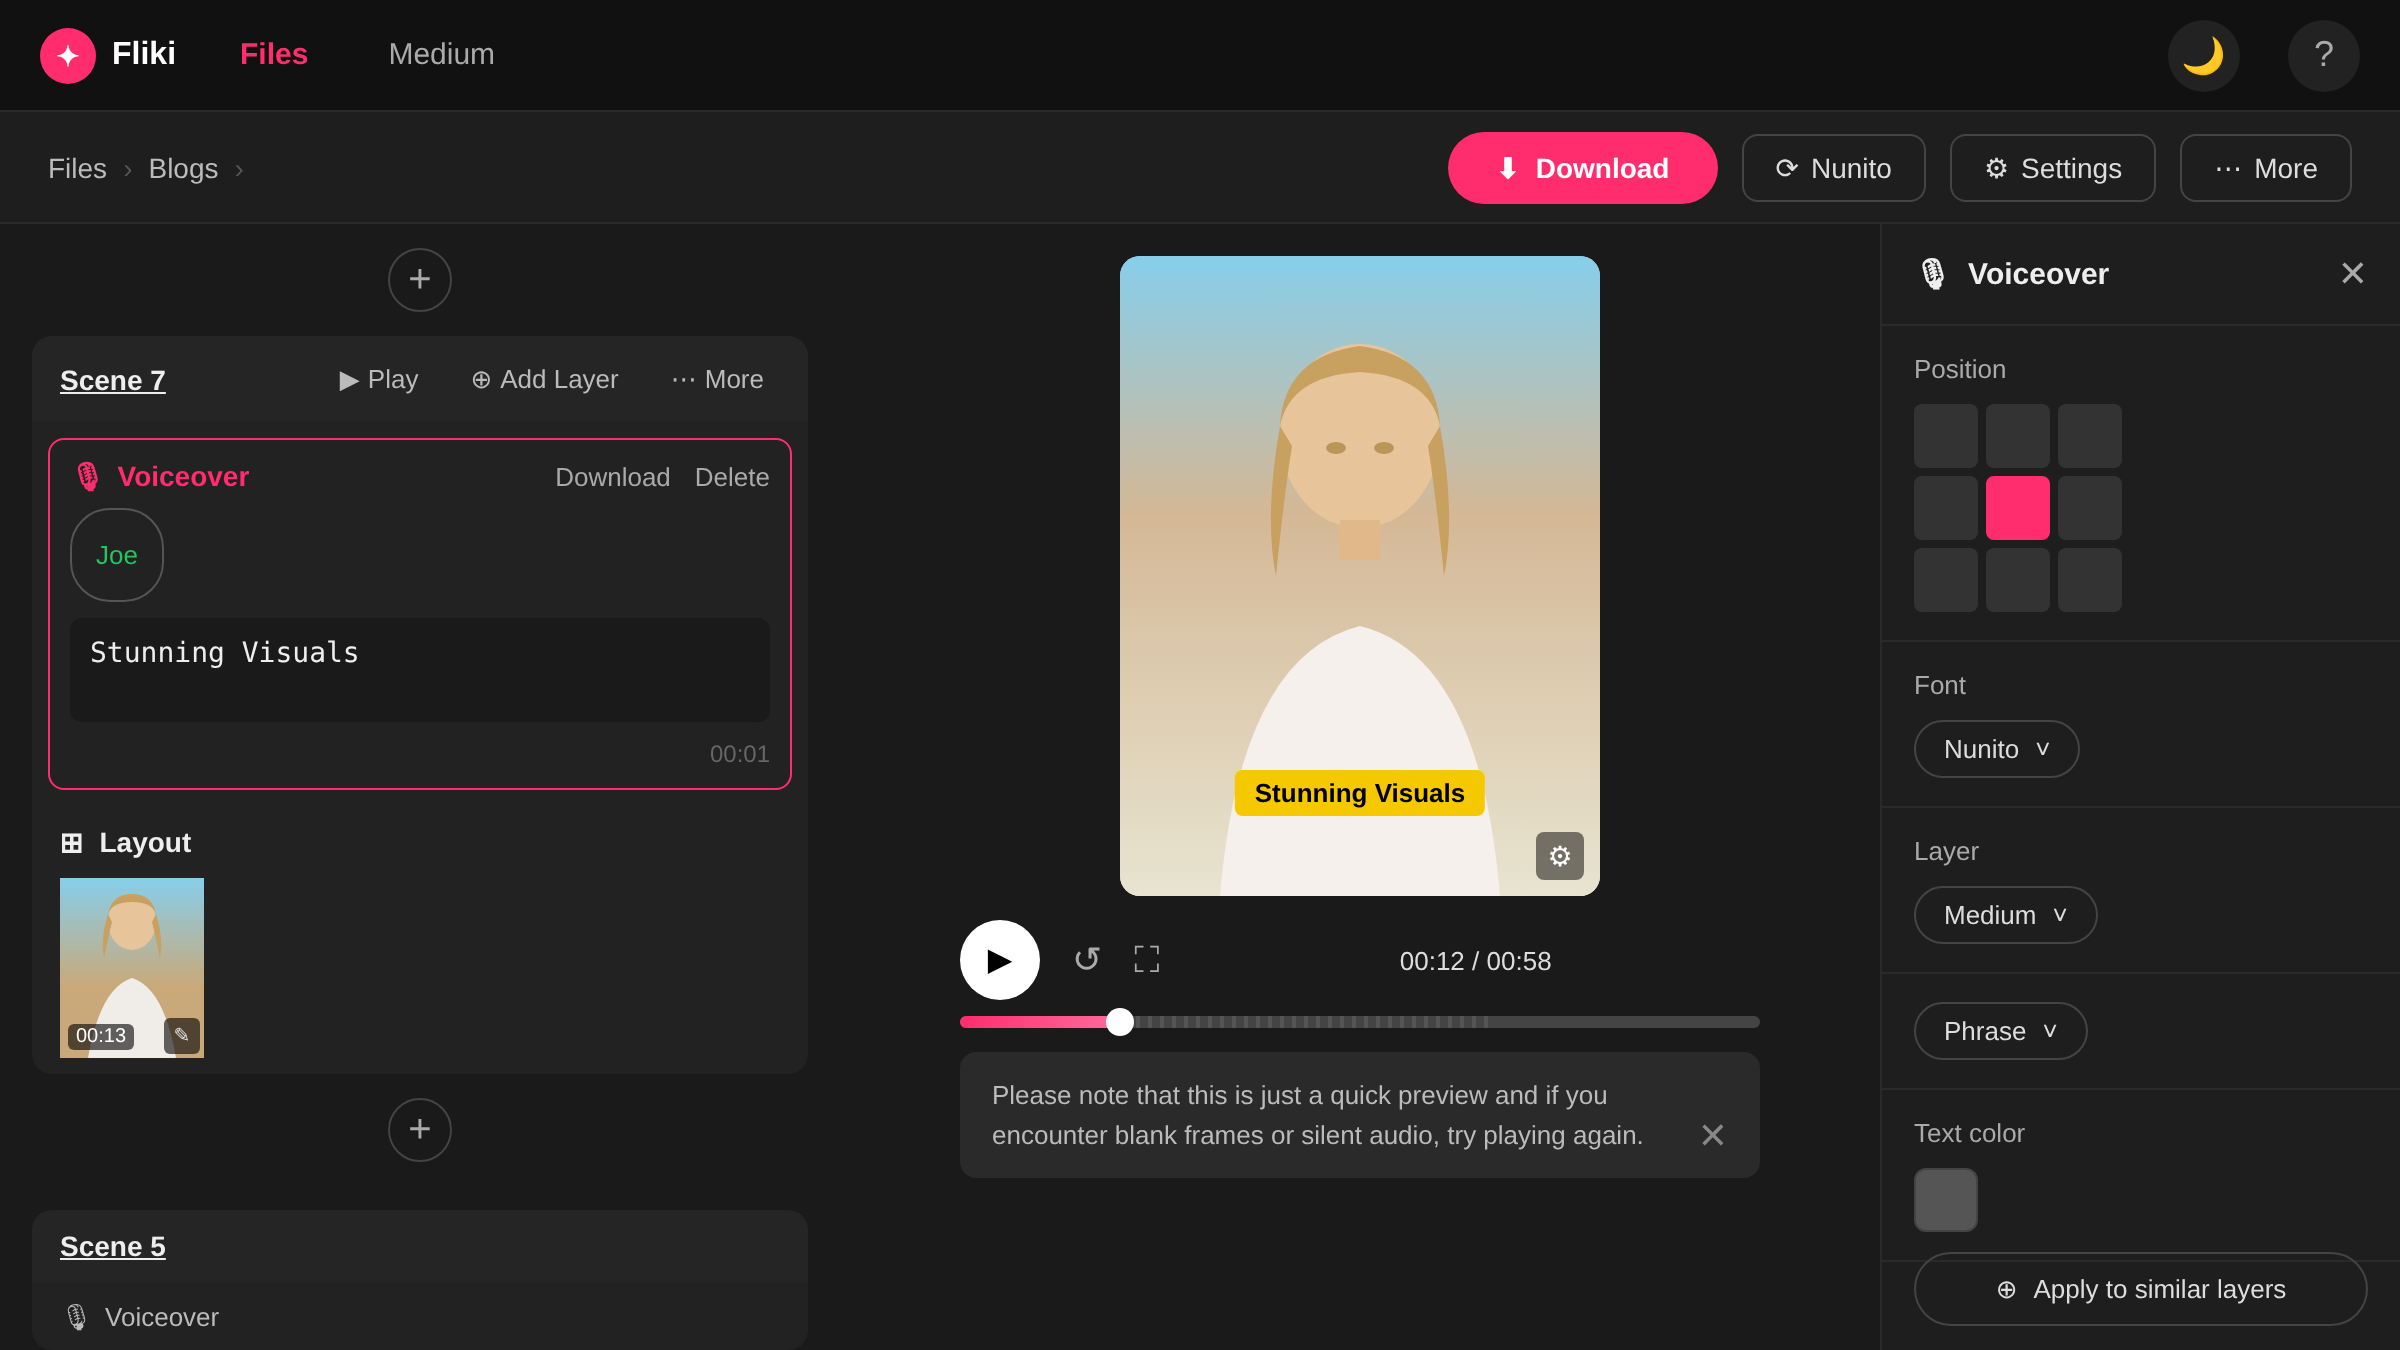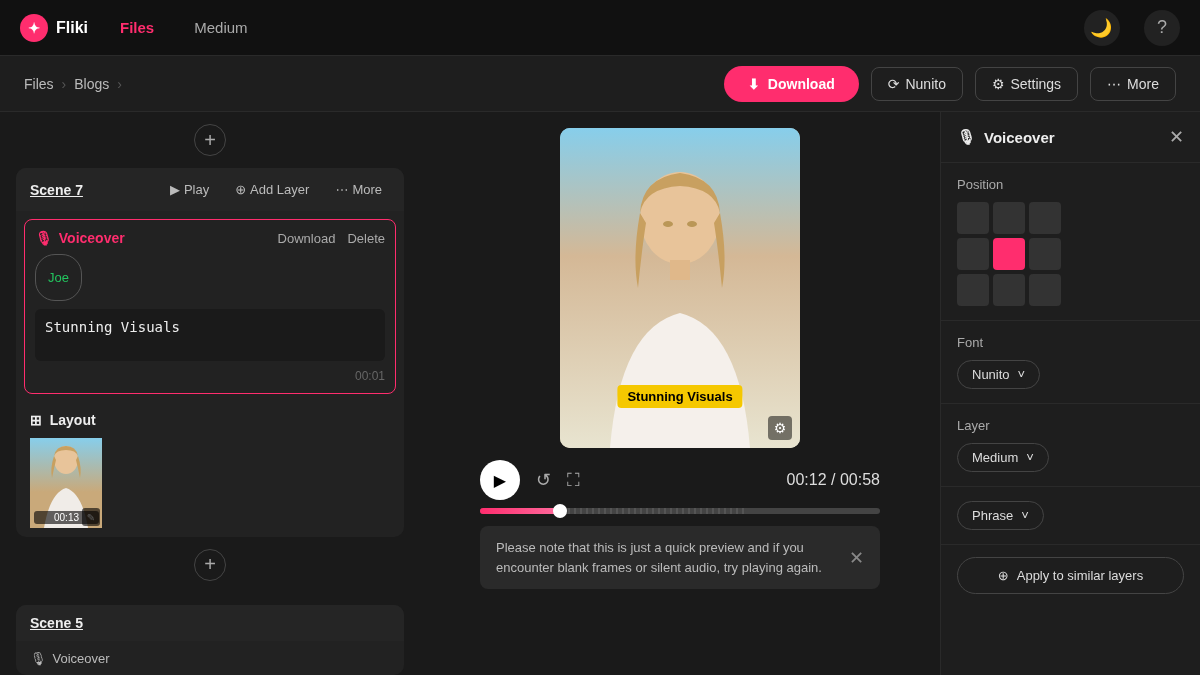--- a/index.html
+++ b/index.html
@@ -402,24 +402,24 @@
     .ctrl-btn {
       background: transparent;
       border: none;
       color: #aaa;
       font-size: 18px;
       cursor: pointer;
       display: flex;
       align-items: center;
     }
     .time-display {
-      font-size: 16px;
+      font-size: 13px;
       color: #ddd;
       flex: 1;
-      text-align: right;
+      text-align: center;
     }
     .progress-bar {
       width: 100%;
       height: 6px;
       background: #444;
       border-radius: 3px;
       position: relative;
       cursor: pointer;
     }
     .progress-fill {
@@ -461,21 +461,21 @@
     .notification-bar {
       width: 100%;
       max-width: 400px;
       background: #2a2a2a;
       border-radius: 8px;
       padding: 12px 16px;
       font-size: 13px;
       color: #bbb;
       line-height: 1.5;
       display: flex;
-      align-items: center;
+      align-items: flex-end;
       gap: 12px;
     }
     .notif-close {
       background: transparent;
       border: none;
       color: #888;
       font-size: 18px;
       cursor: pointer;
       flex-shrink: 0;
       line-height: 1;
@@ -691,21 +691,21 @@
 
               <ellipse cx="36" cy="22" rx="12" ry="14" fill="#e8c49a"></ellipse>
               <path d="M14 90 Q20 55 36 50 Q52 55 58 90Z" fill="#f0ece8"></path>
 
               <path d="M24 18 Q26 8 36 8 Q46 8 48 18 Q46 12 36 12 Q26 12 24 18Z" fill="#c8a060"></path>
               <path d="M24 18 Q20 30 22 40 Q24 30 26 22Z" fill="#c8a060"></path>
               <path d="M48 18 Q52 30 50 40 Q48 30 46 22Z" fill="#c8a060"></path>
             </svg>
           </div>
           <div class="layout-thumb-edit">✎</div>
-          <div style="position:absolute;bottom:4px;left:4px;background:rgba(0,0,0,0.6);border-radius:3px;padding:1px 20px;font-size:10px;color:#fff;">00:13</div>
+          <div style="position:absolute;bottom:4px;left:4px;background:rgba(0,0,0,0.6);border-radius:3px;padding:1px 4px;font-size:10px;color:#fff;">00:13</div>
         </div>
       </div>
     </div>
 
     <div class="add-scene-btn">
       <button class="add-circle">+</button>
     </div>
 
     <div class="scene8-card">
       <div class="scene8-header">
@@ -852,20 +852,24 @@
       </button>
     </div>
 
     <div class="panel-section">
       <button class="display-select">
         <span>Phrase</span>
         <span>˅</span>
       </button>
     </div>
 
+    <div class="panel-section">
+      <div class="panel-label">Text color</div>
+      <div class="color-swatch"></div>
+    </div>
 
     <button class="apply-btn">
       <span>⊕</span>
       <span>Apply to similar layers</span>
     </button>
   </div>
 
 </div>
 
 </body></html>

